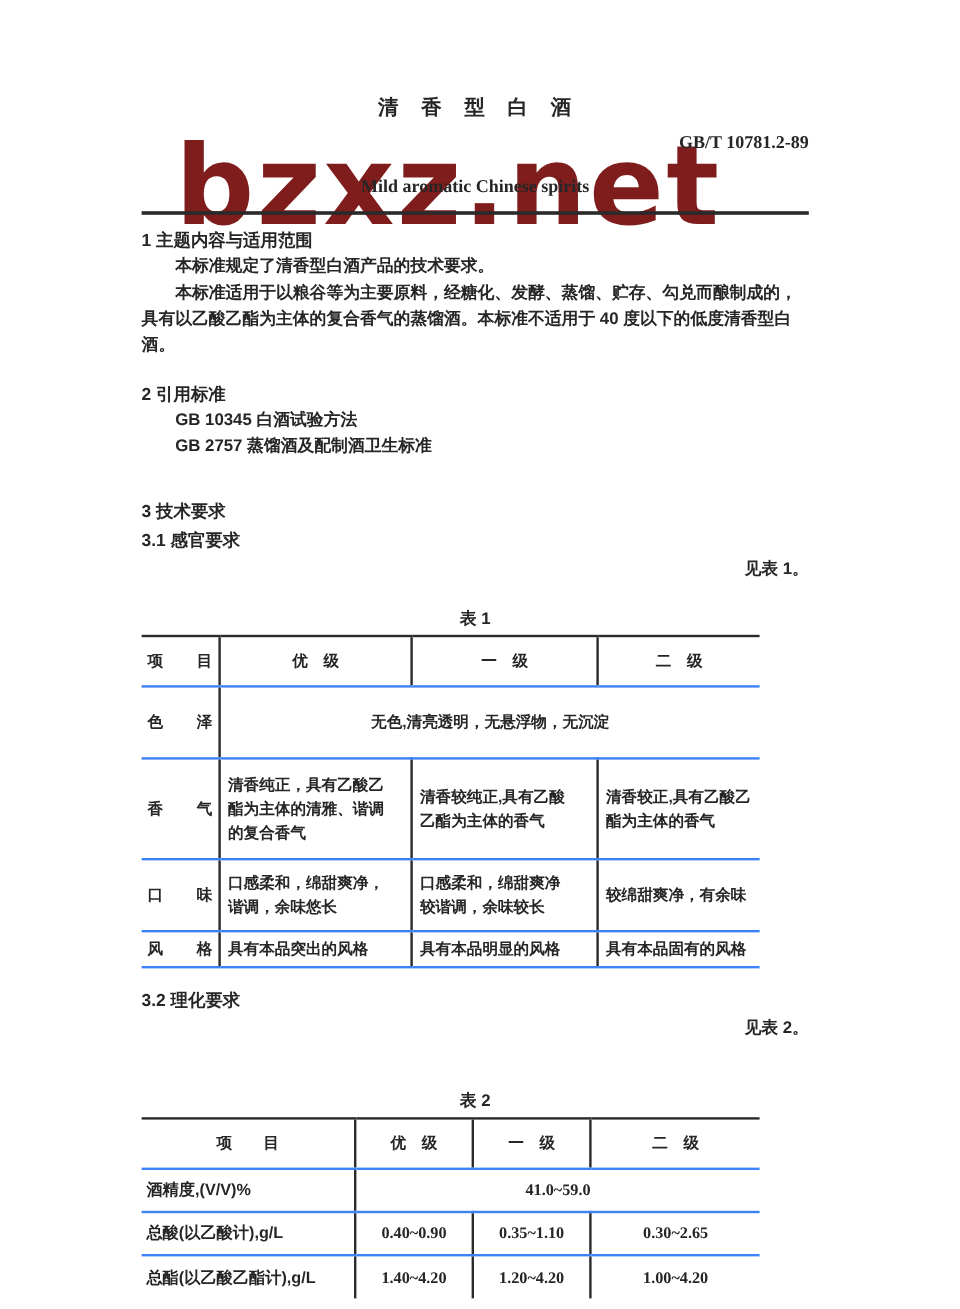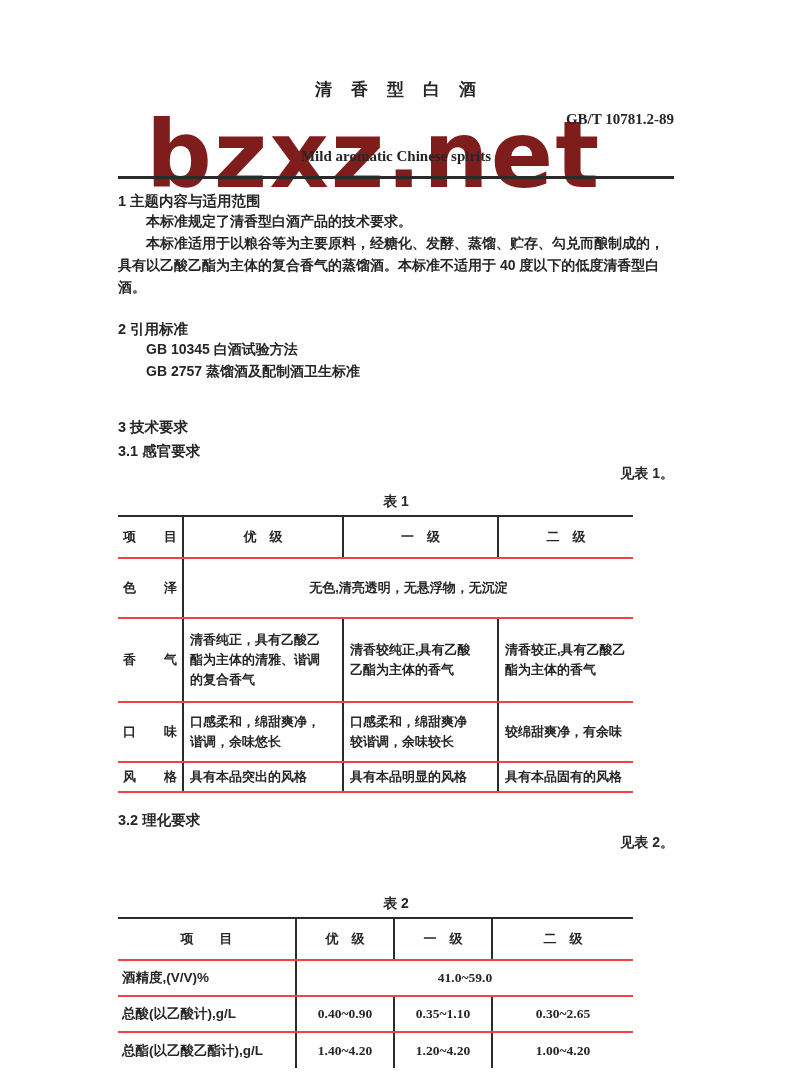--- a/index.html
+++ b/index.html
@@ -26,27 +26,27 @@
     font-family:"Liberation Serif","DejaVu Serif",serif;
   }
   .rule { height:3px; background:#2a2a2a; margin-top:11px; }
   .s-heading { font-size:14.5px; line-height:18px; margin-top:13px; }
   p.body { font-size:14px; line-height:22px; text-indent:2em; }
   .gap-s2 { margin-top:22px; }
   .gap-s3 { margin-top:36px; }
   .sub-heading { font-size:14.5px; line-height:22px; margin-top:4px; }
   .see { font-size:14px; line-height:22px; text-indent:2em;text-align:right; }
   .tbl-caption { width:556px; text-align:center; font-size:14px; line-height:18px; }
-  .cap1 { margin-top:8px; }
+  .cap1 { margin-top:22px; }
   .cap2 { margin-top:41px; }
   table {
     border-collapse:collapse; width:515px; table-layout:fixed;
     font-size:13px; font-weight:700; color:#262626; margin-top:5px;
   }
-  td { border-top:2px solid #2b2b2b; border-bottom:2px solid #ef4444;
+  td { border-top:2px solid #2b2b2b; border-bottom:2px solid #3b82f6;
        padding:3px 6px; vertical-align:middle; }
   td + td { border-left:2px solid #2b2b2b; }
   tr.h-row td { text-align:center; height:42px; }
   .spread { text-align:justify; text-align-last:justify; padding-left:5px; padding-right:5px; }
   .cell-pre { white-space:pre-line; line-height:20px; text-align:left; }
   .span-center { text-align:center; }
   #table1 tr.r-seze td { height:60px; }
   #table1 tr.r-xiangqi td { height:84px; }
   #table1 tr.r-kouwei td { height:60px; }
   #table1 tr.r-fengge td { height:30px; }

